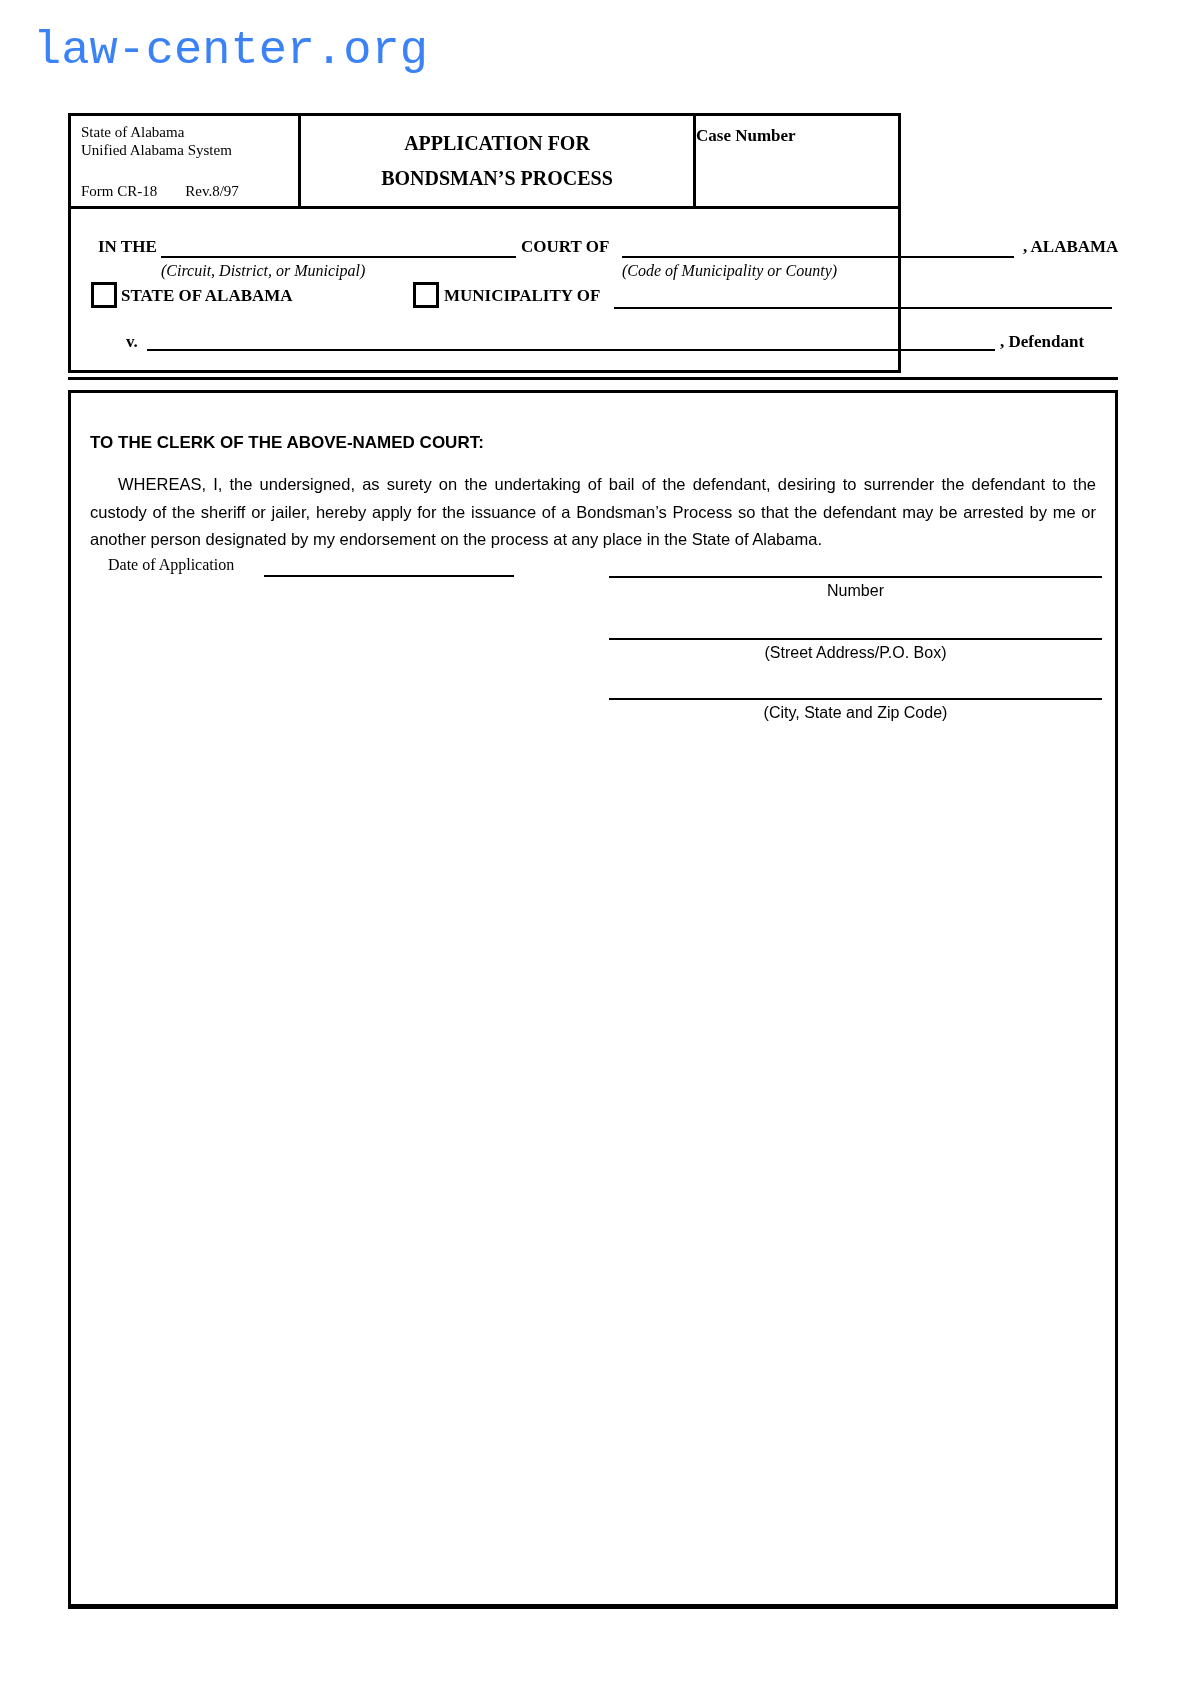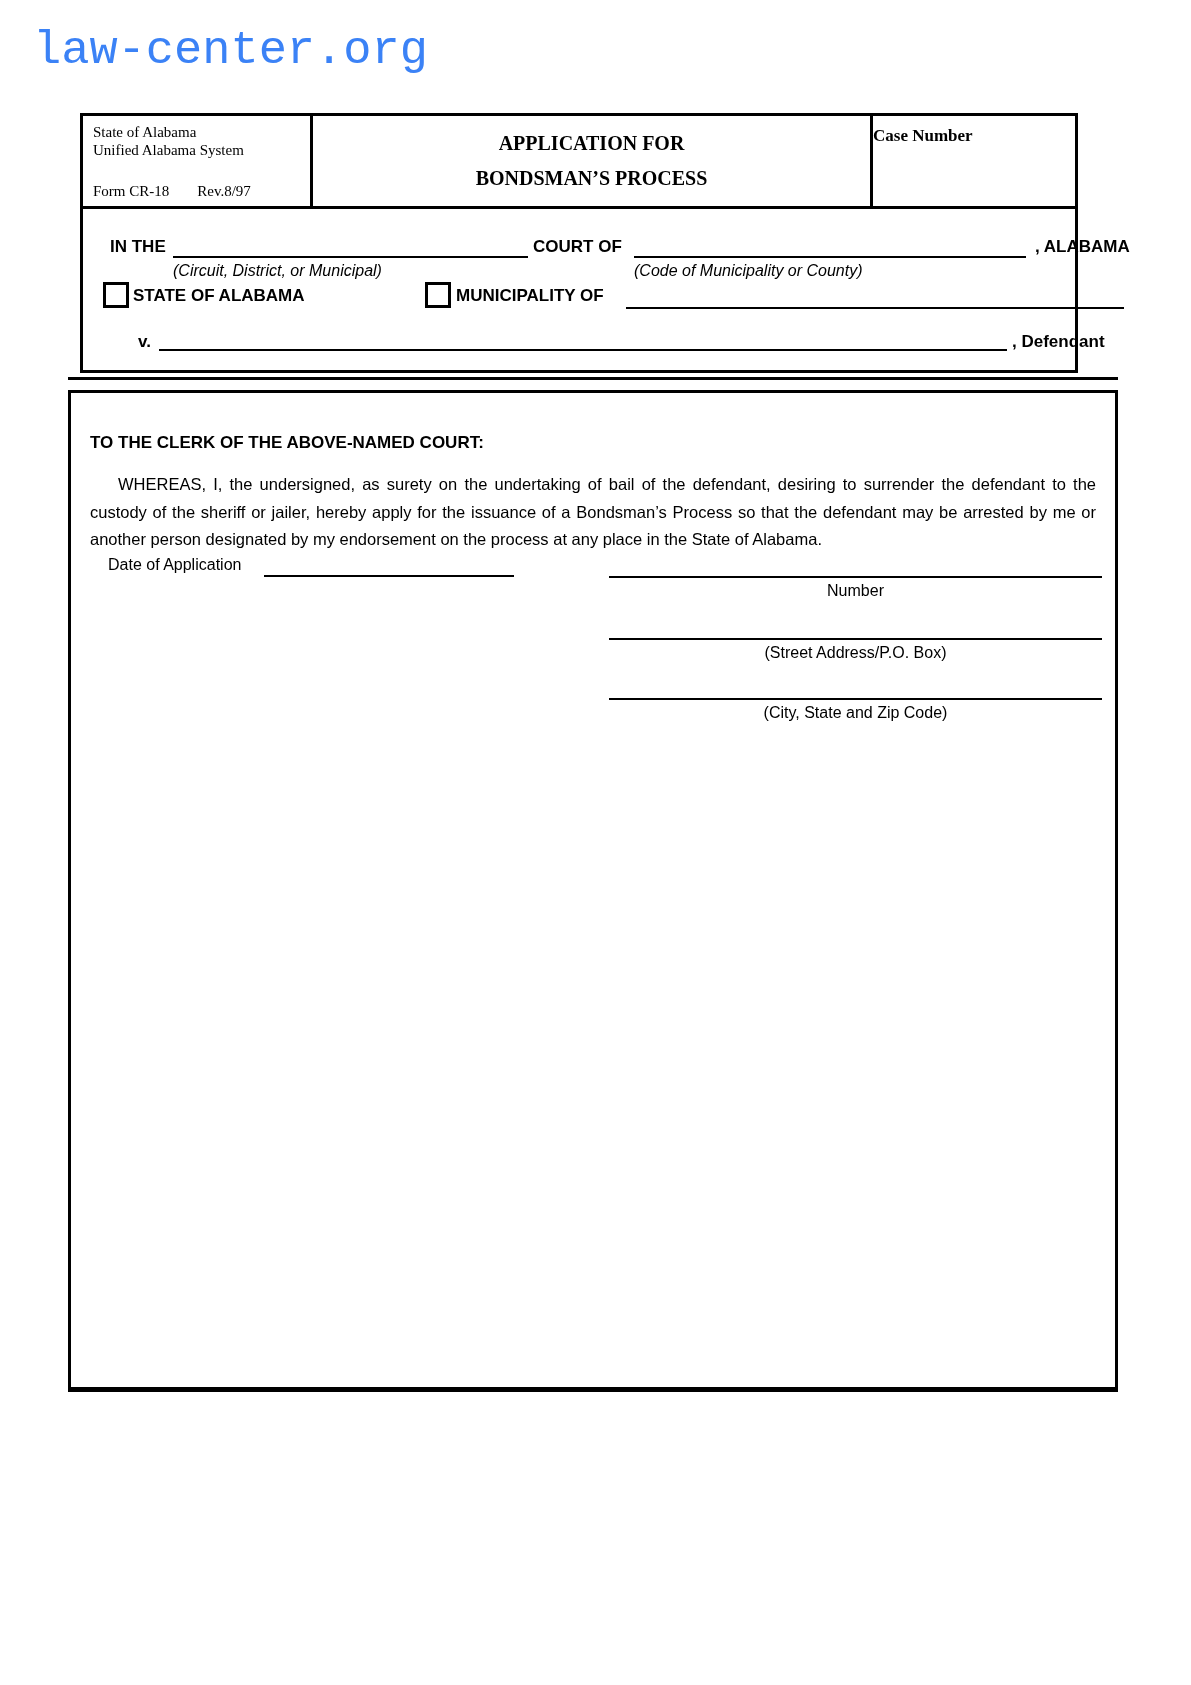--- a/index.html
+++ b/index.html
@@ -2,45 +2,45 @@
 <html><head>
 <meta charset="utf-8">
 <style>
   html,body{margin:0;padding:0;background:#ffffff;}
   .page{position:relative;width:1191px;height:1685px;background:#ffffff;overflow:hidden;
         font-family:"Liberation Sans",sans-serif;color:#000;}
   .site-title{position:absolute;left:33px;top:24px;
         font-family:"Liberation Mono","DejaVu Sans Mono",monospace;
         font-size:47px;color:#3b82f6;white-space:nowrap;}
   
-  .upper-box{position:absolute;left:80px;top:113px;width:998px;height:260px;
+  .upper-box{position:absolute;left:68px;top:113px;width:833px;height:260px;
         border:3px solid #000;box-sizing:border-box;}
   .header-row{position:absolute;left:0;top:0;right:0;height:93px;
         border-bottom:3px solid #000;box-sizing:border-box;display:flex;}
   .cell-left{width:230px;border-right:3px solid #000;box-sizing:border-box;
         position:relative;padding:7px 0 0 10px;
         font-family:"Liberation Serif",serif;font-size:15px;line-height:18px;}
   .form-rev{position:absolute;left:10px;bottom:6px;white-space:nowrap;}
   .form-rev .rev{margin-left:28px;}
   .cell-title{flex:1;display:flex;flex-direction:column;justify-content:center;
         align-items:center;text-align:center;
         font-family:"Liberation Serif",serif;font-weight:bold;font-size:20px;line-height:35px;}
   .cell-case{width:205px;border-left:3px solid #000;box-sizing:border-box;
         text-align:left;padding-top:10px;
         font-family:"Liberation Serif",serif;font-weight:bold;font-size:17px;}
   .b{font-weight:bold;font-size:17px;white-space:nowrap;}
   .hint{font-style:italic;font-size:16px;}
   .rule{position:absolute;height:2px;background:#000;}
   .cbox{position:absolute;width:20px;height:20px;border:3px solid #000;background:#fff;}
-  .abs{position:absolute;white-space:nowrap;}
+  .abs{position:absolute;white-space:nowrap;font-family:Liberation Serif, serif;}
   .ctr{text-align:left;}
   
   .sep-rule{position:absolute;left:68px;top:377px;width:1050px;height:3px;background:#000;}
   
-  .main-box{position:absolute;left:68px;top:390px;width:1050px;height:1002px;
+  .main-box{position:absolute;left:68px;top:390px;width:1050px;height:1219px;
         border:3px solid #000;border-bottom-width:5px;box-sizing:border-box;}
   .clerk-heading{position:absolute;left:19px;top:40px;font-weight:bold;font-size:17px;white-space:nowrap;}
   .whereas{position:absolute;left:19px;top:78px;width:1006px;font-size:16.5px;
         line-height:27.5px;text-align:justify;text-indent:28px;}
   .plain{font-size:16px;}
   .sig-label{position:absolute;width:493px;text-align:center;font-size:16px;}
 </style>
 </head>
 <body>
 

